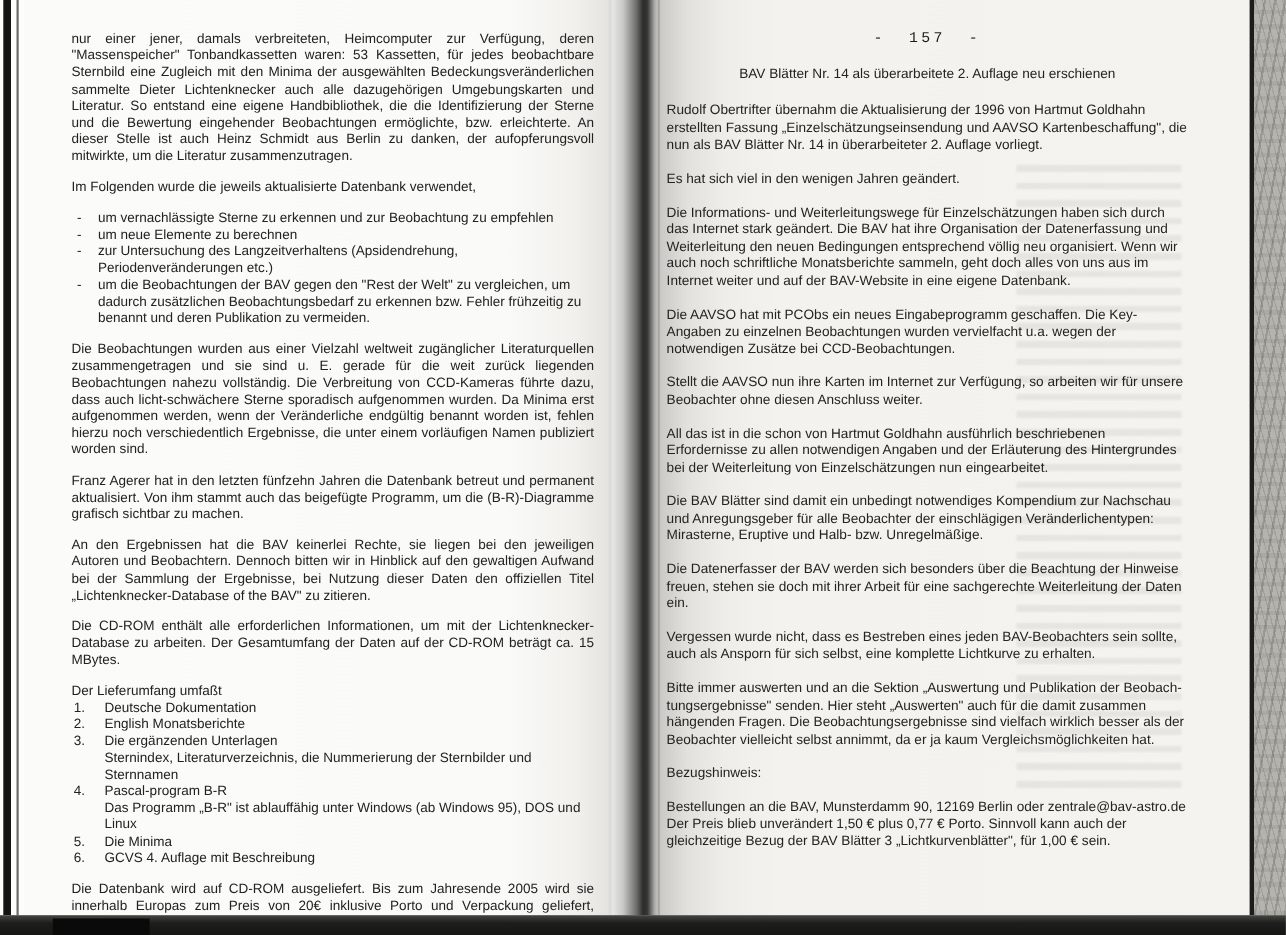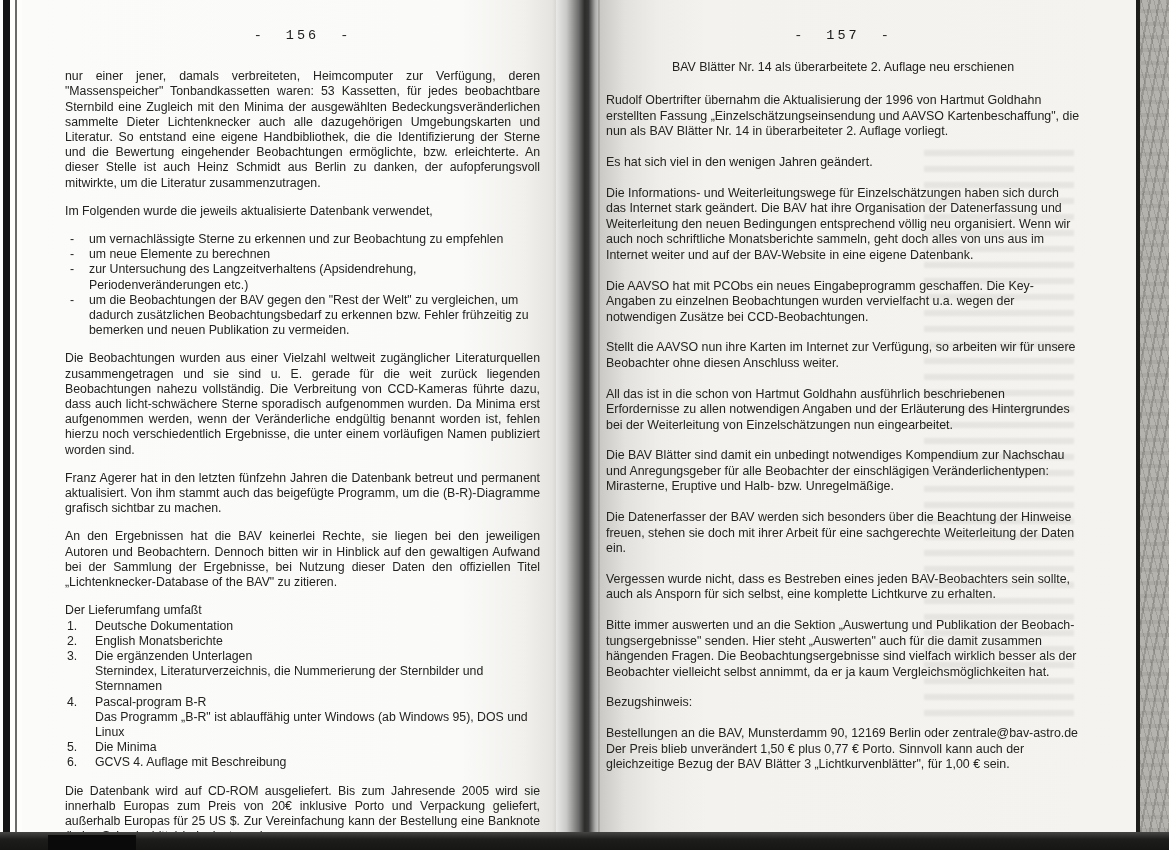--- a/index.html
+++ b/index.html
@@ -108,48 +108,48 @@
 
 <div class="scan">
 
   <div class="edge-left-white"></div>
   <div class="edge-left-bar"></div>
   <div class="edge-left-line"></div>
 
   <div class="page-left">
     <div class="content-left">
 
-      <div class="page-num">- 156 -</div>
 
       <p class="just">nur einer jener, damals verbreiteten, Heimcomputer zur Verfügung, deren "Massenspeicher" Tonbandkassetten waren: 53 Kassetten, für jedes beobachtbare Sternbild eine Zugleich mit den Minima der ausgewählten Bedeckungsveränderlichen sammelte Dieter Lichtenknecker auch alle dazugehörigen Umgebungskarten und Literatur. So entstand eine eigene Handbibliothek, die die Identifizierung der Sterne und die Bewertung eingehender Beobachtungen ermöglichte, bzw. erleichterte. An dieser Stelle ist auch Heinz Schmidt aus Berlin zu danken, der aufopferungsvoll mitwirkte, um die Literatur zusammenzutragen.</p>
 
       <p class="just lead">Im Folgenden wurde die jeweils aktualisierte Datenbank verwendet,</p>
 
       <div class="bullet-list">
         <div class="row bullet-row">
           <span class="dash">-</span>
           <span class="btxt">um vernachlässigte Sterne zu erkennen und zur Beobachtung zu empfehlen</span>
         </div>
         <div class="row bullet-row">
           <span class="dash">-</span>
           <span class="btxt">um neue Elemente zu berechnen</span>
         </div>
         <div class="row bullet-row">
           <span class="dash">-</span>
           <span class="btxt">zur Untersuchung des Langzeitverhaltens (Apsidendrehung, Periodenveränderungen etc.)</span>
         </div>
         <div class="row bullet-row">
           <span class="dash">-</span>
-          <span class="btxt">um die Beobachtungen der BAV gegen den "Rest der Welt" zu vergleichen, um dadurch zusätzlichen Beobachtungsbedarf zu erkennen bzw. Fehler frühzeitig zu bemerken und neuen Publikation zu vermeiden.</span>
+          <span class="btxt">um die Beobachtungen der BAV gegen den "Rest der Welt" zu vergleichen, um dadurch zusätzlichen Beobachtungsbedarf zu erkennen bzw. Fehler frühzeitig zu benannt und deren Publikation zu vermeiden.</span>
         </div>
       </div>
 
       <p class="just">Die Beobachtungen wurden aus einer Vielzahl weltweit zugänglicher Literaturquellen zusammengetragen und sie sind u. E. gerade für die weit zurück liegenden Beobachtungen nahezu vollständig. Die Verbreitung von CCD-Kameras führte dazu, dass auch licht-schwächere Sterne sporadisch aufgenommen wurden. Da Minima erst aufgenommen werden, wenn der Veränderliche endgültig benannt worden ist, fehlen hierzu noch verschiedentlich Ergebnisse, die unter einem vorläufigen Namen publiziert worden sind.</p>
       <p class="just">Franz Agerer hat in den letzten fünfzehn Jahren die Datenbank betreut und permanent aktualisiert. Von ihm stammt auch das beigefügte Programm, um die (B-R)-Diagramme grafisch sichtbar zu machen.</p>
       <p class="just">An den Ergebnissen hat die BAV keinerlei Rechte, sie liegen bei den jeweiligen Autoren und Beobachtern. Dennoch bitten wir in Hinblick auf den gewaltigen Aufwand bei der Sammlung der Ergebnisse, bei Nutzung dieser Daten den offiziellen Titel „Lichtenknecker-Database of the BAV" zu zitieren.</p>
+      <p class="just">Die CD-ROM enthält alle erforderlichen Informationen, um mit der Lichtenknecker-Database zu arbeiten. Der Gesamtumfang der Daten auf der CD-ROM beträgt ca. 15 MBytes.</p>
 
       <div class="heading-line">Der Lieferumfang umfaßt</div>
 
       <div class="num-list">
         <div class="row num-row">
           <span class="num">1.</span>
           <span class="ntxt">Deutsche Dokumentation</span>
         </div>
         <div class="row num-row">
           <span class="num">2.</span>

